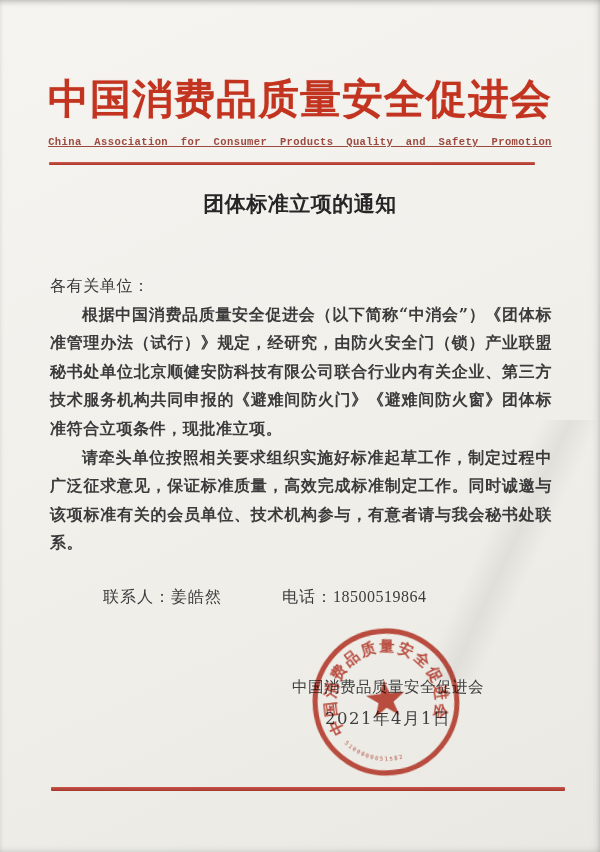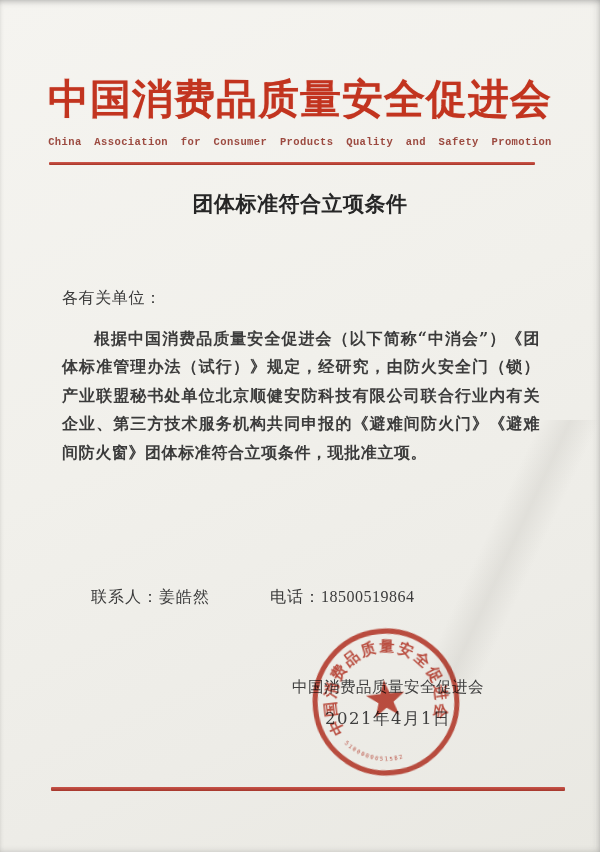--- a/index.html
+++ b/index.html
@@ -22,36 +22,37 @@
   .org-cn{
     position:absolute;top:72px;left:0;right:0;margin:0;
     text-align:center;font-size:41px;font-weight:700;letter-spacing:1px;
     color:#c2341f;text-shadow:0 0 1px rgba(194,52,31,.35);
     font-family:"DejaVu Serif",serif;
   }
   .org-en{
     position:absolute;top:136px;left:0;right:0;text-align:center;
     font-size:10.5px;font-weight:700;color:#9c4a40;letter-spacing:.4px;word-spacing:6px;
     font-family:"Liberation Mono","DejaVu Sans Mono",monospace;
+    text-decoration:underline;
   }
   .rule{position:absolute;border-radius:1px;}
   .rule-top{top:162px;left:49px;width:486px;height:3px;background:linear-gradient(#cf5a4e,#a83427);}
   .rule-bottom{top:787px;left:51px;width:514px;height:3.5px;background:linear-gradient(#c8544a,#a5372c);}
   .doc-title{
     position:absolute;top:188px;left:0;right:0;text-align:center;
     font-size:21px;font-weight:700;color:#262626;line-height:31px;letter-spacing:.5px;
   }
   .doc-body{
     position:absolute;top:272px;left:50px;right:48px;
     font-size:16px;line-height:28.6px;text-align:justify;color:#3b3b3b;letter-spacing:.6px;
   }
-  .doc-body p{margin:12px;}
+  .doc-body p{margin:0;}
   .doc-body .para{text-indent:2em;font-weight:bold;}
   .contact{
-    position:absolute;top:587px;left:91px;right:40px;
+    position:absolute;top:587px;left:103px;right:40px;
     font-size:16px;color:#3b3b3b;letter-spacing:1px;
   }
   .contact-line{margin-bottom:15px;white-space:nowrap;}
   .contact .spacer{display:inline-block;width:60px;}
   .latin{font-family:"Liberation Serif","DejaVu Serif",serif;letter-spacing:.5px;}
   .signoff{
     position:absolute;top:677px;left:288px;width:200px;text-align:center;
     font-size:15.5px;color:#3f3f3f;letter-spacing:.5px;
   }
   .signoff-date{margin-top:10px;font-size:16.5px;letter-spacing:1.5px;}
@@ -68,26 +69,27 @@
 
 <div class="page">
 
   <div class="wrinkle"></div>
 
   <h1 class="org-cn">中国消费品质量安全促进会</h1>
   <div class="org-en">China  Association  for Consumer Products Quality and Safety  Promotion</div>
   <div class="rule rule-top"></div>
 
   <div class="doc-title">
-    <div>团体标准符合立项条件</div>
+    <div>团体标准立项的通知</div>
   </div>
 
   <div class="doc-body">
     <p class="salutation">各有关单位：</p>
     <p class="para">根据中国消费品质量安全促进会（以下简称“中消会”）《团体标准管理办法（试行）》规定，经研究，由防火安全门（锁）产业联盟秘书处单位北京顺健安防科技有限公司联合行业内有关企业、第三方技术服务机构共同申报的《避难间防火门》《避难间防火窗》团体标准符合立项条件，现批准立项。</p>
+    <p class="para">请牵头单位按照相关要求组织实施好标准起草工作，制定过程中广泛征求意见，保证标准质量，高效完成标准制定工作。同时诚邀与该项标准有关的会员单位、技术机构参与，有意者请与我会秘书处联系。</p>
   </div>
 
   <div class="contact">
     <div class="contact-line">
       <span>联系人：</span><span>姜皓然</span><span class="spacer"></span><span>电话：</span><span class="latin">18500519864</span>
     </div>
   </div>
 
   <div class="signoff">
     <div class="signoff-org">中国消费品质量安全促进会</div>

